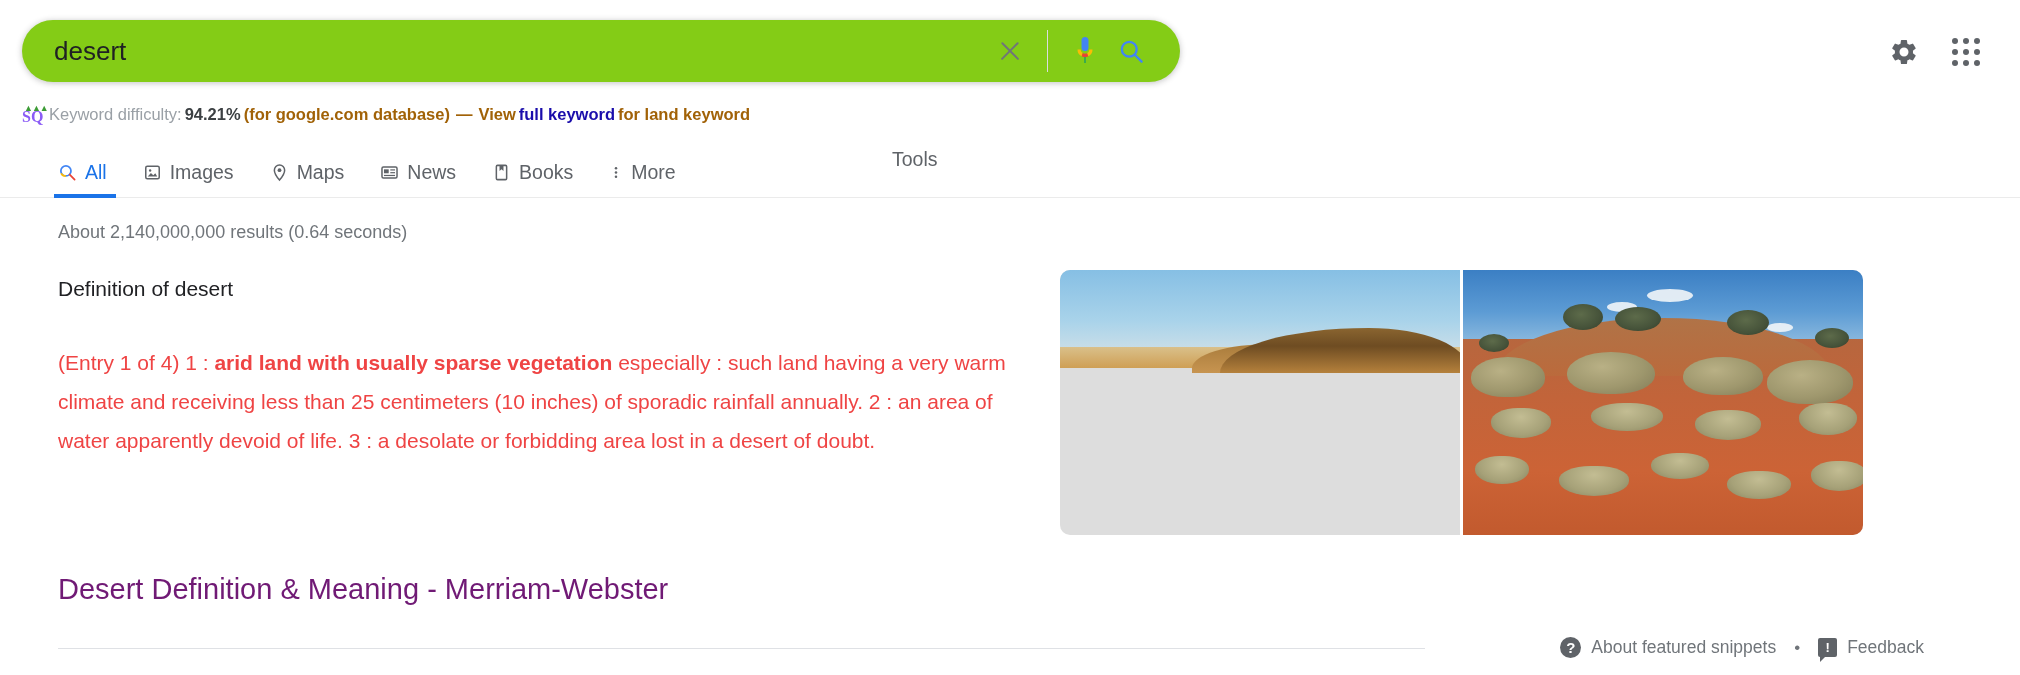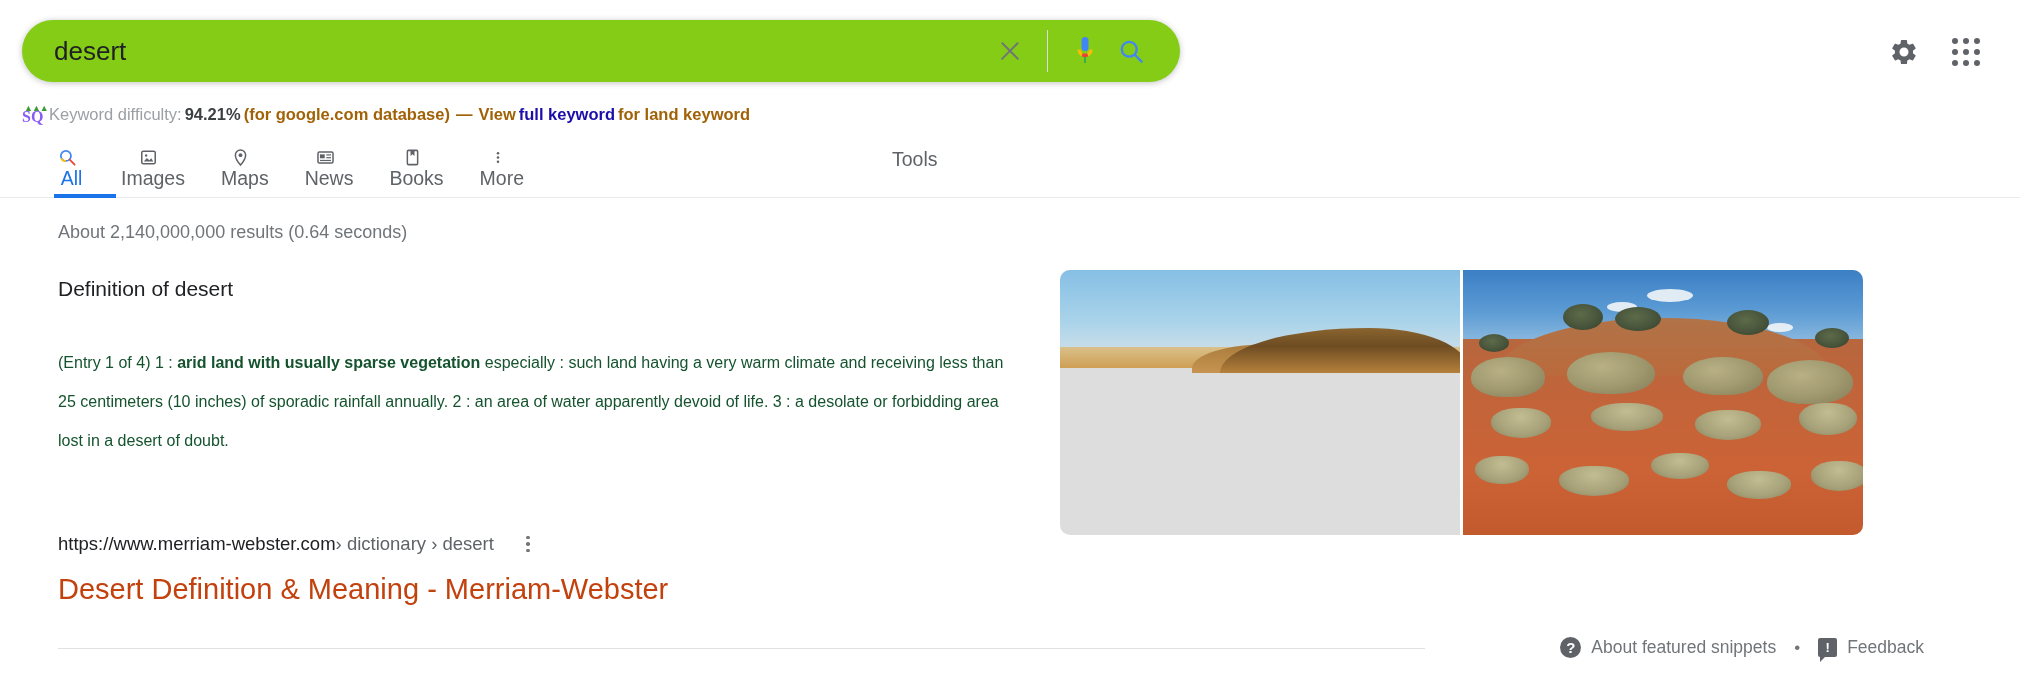--- a/index.html
+++ b/index.html
@@ -87,21 +87,20 @@
   .navtabs {
     position:absolute; left:58px; top:0;
     display:flex; align-items:center; height: 49px;
   }
   .tab {
     display:flex; align-items:center;
     height: 49px; margin-right: 36px;
     font-size: 19.5px; color:#5f6368;
     cursor: pointer; position: relative;
     white-space: nowrap;
-    flex-direction: column;
   }
   .tab .tab-ico { margin-right: 8px; display:flex; align-items:center; }
   .tab.active { color:#1a73e8; }
   .tab.active .underline {
     position:absolute; left:-4px; bottom:-1px;
     width: 62px; height: 4px; background:#1a73e8;
   }
   .tools-btn {
     position:absolute; left:892px; top:0;
     height: 49px; display:flex; 
@@ -114,39 +113,39 @@
     font-size: 18px; color:#70757a;
   }
 
   
   .snippet { position:absolute; left:58px; top:275px; width: 965px; }
   .snippet-head {
     font-size: 21px; color:#202124; line-height: 28px;
     margin-bottom: 40px;
   }
   .snippet-body {
-    font-size: 16px; color:#14532d; line-height: 39px;
+    font-size: 21px; color:#ef4444; line-height: 39px;
   }
   .snippet-body b { font-weight: bold; }
 
   .result-url-row {
     position:absolute; left:58px; top:532px;
     display:flex; align-items:center;
     font-size: 18.5px; color:#202124;
   }
   .url-crumbs { color:#5f6368; }
   .kebab {
     margin-left: 22px; width: 24px; height: 24px;
     display:flex; flex-direction:column; align-items:center; justify-content:center;
     cursor:pointer;
   }
   .kebab i { display:block; width:3.5px; height:3.5px; border-radius:50%; background:#70757a; margin:1.6px 0; }
   .result-title {
     position:absolute; left:58px; top:572px;
-    font-size: 29px; color:#c2410c; text-decoration:none;
+    font-size: 29px; color:#701a75; text-decoration:none;
     cursor:pointer; line-height: 34px;
   }
 
   
   .snippet-imgs {
     position:absolute; left:1060px; top:270px;
     display:flex; gap: 3px;
   }
   .snip-img {
     width: 400px; height: 265px;
@@ -409,29 +408,20 @@
       <div class="grass-tuft" style="left:58%; top:53%; width:66px; height:30px;"></div>
       <div class="grass-tuft" style="left:84%; top:50%; width:58px; height:32px;"></div>
       <div class="grass-tuft" style="left:3%;  top:70%; width:54px; height:28px;"></div>
       <div class="grass-tuft" style="left:24%; top:74%; width:70px; height:30px;"></div>
       <div class="grass-tuft" style="left:47%; top:69%; width:58px; height:26px;"></div>
       <div class="grass-tuft" style="left:66%; top:76%; width:64px; height:28px;"></div>
       <div class="grass-tuft" style="left:87%; top:72%; width:56px; height:30px;"></div>
     </div>
   </div>
 
-  <div class="result-url-row">
-    <span>https://www.merriam-webster.com</span>
-    <span class="url-crumbs"> › dictionary › desert</span>
-    <span class="kebab">
-      <i></i>
-        <i></i>
-        <i></i>
-    </span>
-  </div>
   <a class="result-title" href="#">Desert Definition &amp; Meaning - Merriam-Webster</a>
 
   <div class="footer-rule"></div>
   <div class="footer-actions">
     <div class="fa-item">
       <span class="q-icon">?</span>
       <span>About featured snippets</span>
     </div>
     <span class="fa-dot">•</span>
     <div class="fa-item">

